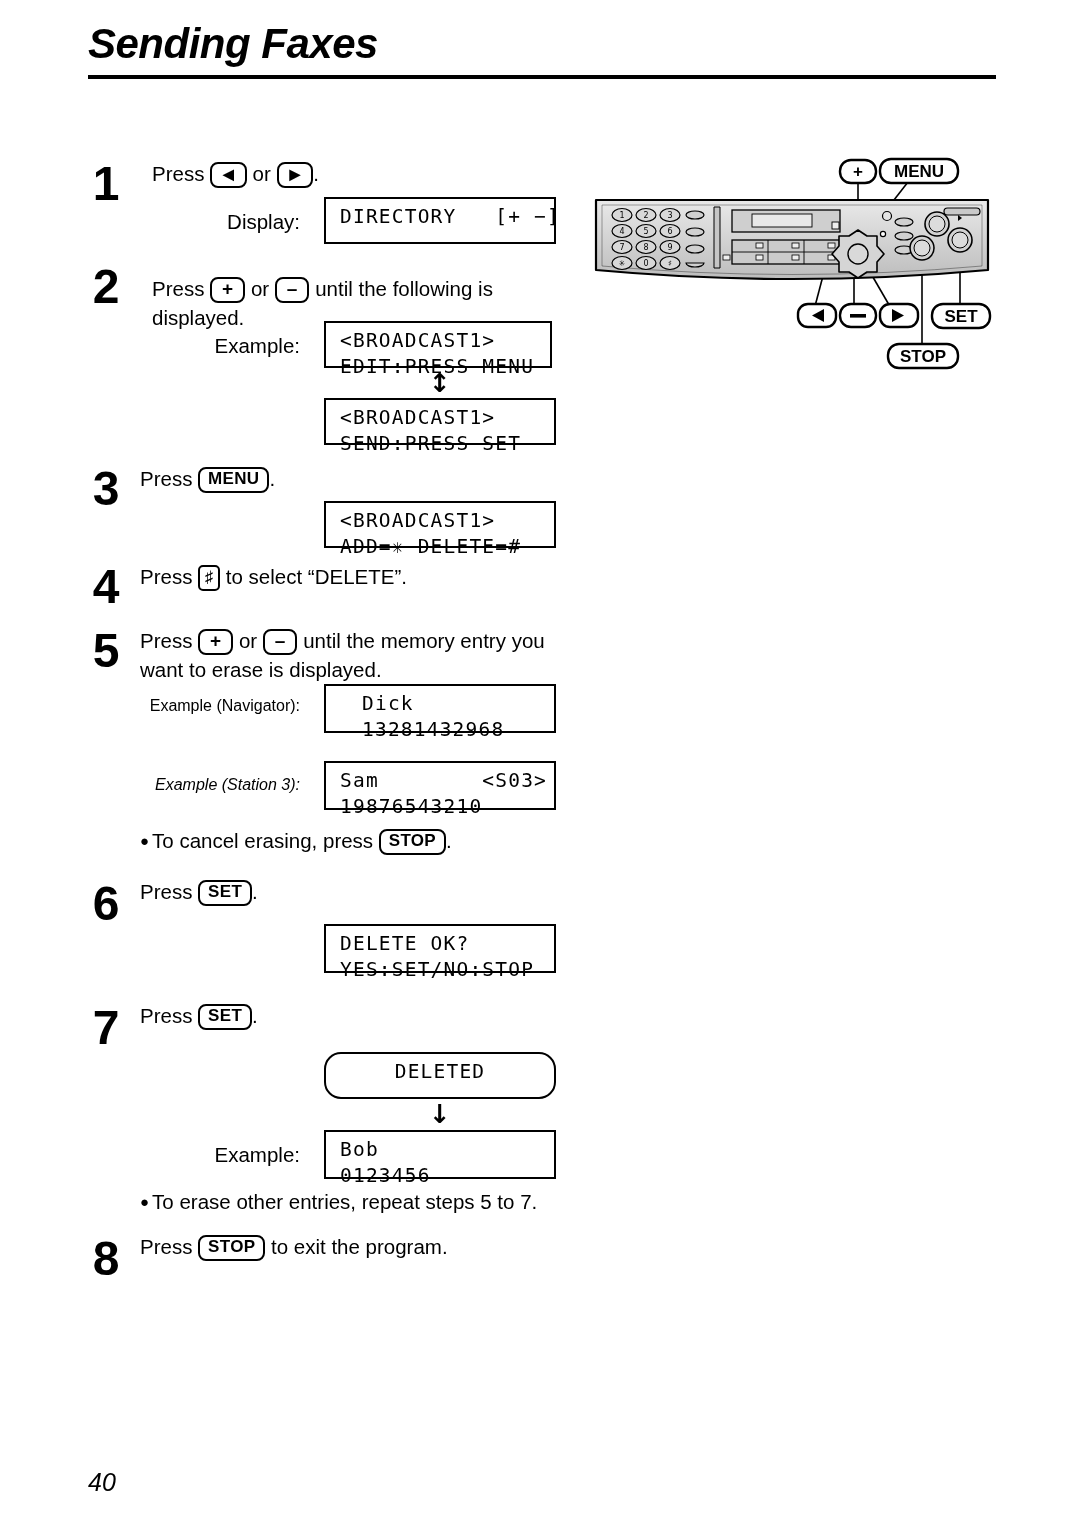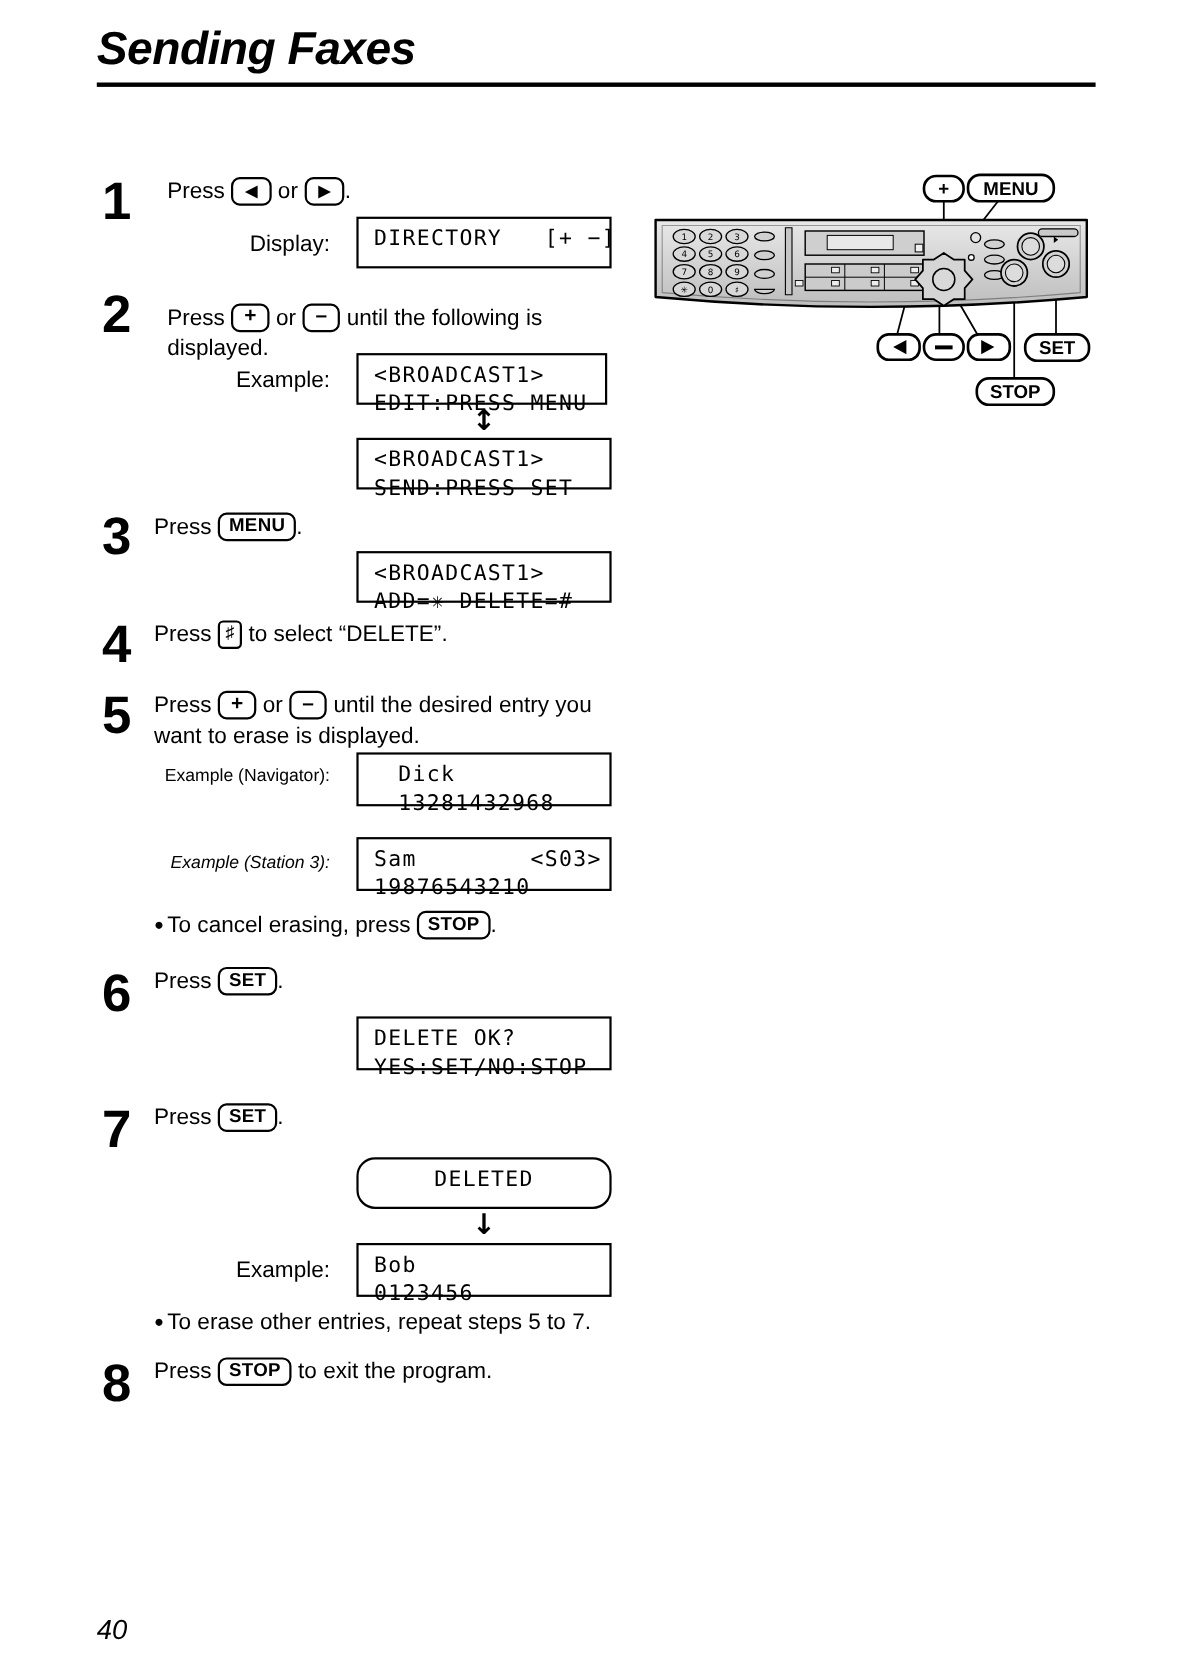--- a/index.html
+++ b/index.html
@@ -143,21 +143,21 @@
     <span class="key hash">♯</span>
     <span>to select “DELETE”.</span>
   </div>
 
   <div class="stepnum" style="left:80px;top:627px;">5</div>
   <div class="steptext" style="left:140px;top:627px;width:430px;">
     <span>Press</span>
     <span class="key sym">+</span>
     <span>or</span>
     <span class="key sym">–</span>
-    <span>until the desired entry you</span>
+    <span>until the memory entry you</span>
     <span>want to erase is displayed.</span>
   </div>
 
   <div class="caplabel sm" style="left:100px;top:697px;width:200px;">Example (Navigator):</div>
   <div class="lcd" style="left:324px;top:684px;width:232px;height:49px;padding-left:36px;"><span>Dick</span>
 <span>13281432968</span></div>
 
   <div class="caplabel sm" style="left:100px;top:776px;width:200px;font-style:italic;">Example (Station 3):</div>
   <div class="lcd" style="left:324px;top:761px;width:232px;height:49px;"><span>Sam        &lt;S03&gt;</span>
 <span>19876543210</span></div>

